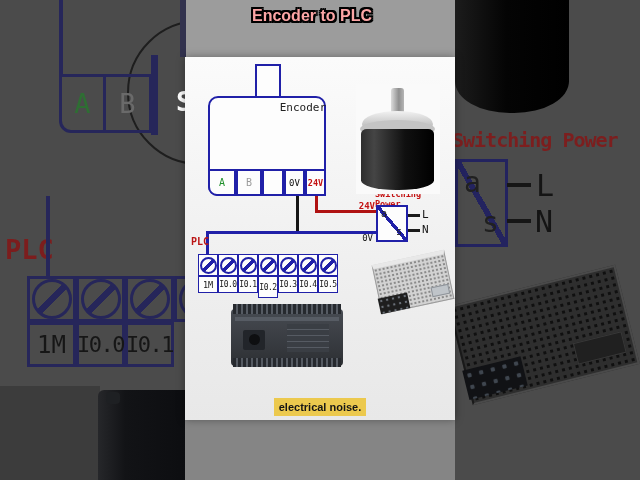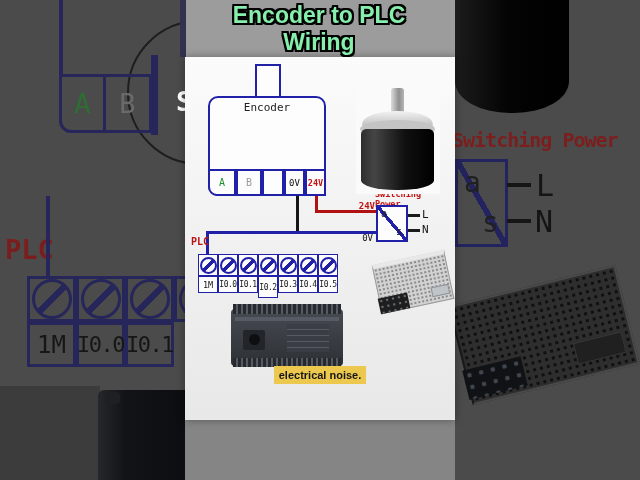--- a/index.html
+++ b/index.html
@@ -94,21 +94,21 @@
         <div class="abs" style="left:110px;top:64px;width:50px;height:22px;background:#202020;border:1px solid #383838;"></div>
       </div>
     </div>
   </div>
 
   <div class="abs" style="left:185px;top:57px;width:270px;height:363px;z-index:10;
               background:linear-gradient(180deg,#fbfbfb,#efefef 60%,#e8e8e8);box-shadow:0 0 8px rgba(0,0,0,0.35);">
 
     <div class="abs" style="left:70px;top:7px;width:26px;height:34px;border:2px solid #2020a8;background:#fdfdfd;"></div>
     <div class="abs" style="left:23px;top:39px;width:118px;height:100px;border:2px solid #2020a8;border-radius:10px;background:#fdfdfd;"></div>
-    <div class="abs" style="left:23px;top:44px;width:118px;height:14px;font-size:11px;color:#222;text-align:center;">Encoder</div>
+    <div class="abs" style="left:23px;top:44px;width:118px;height:14px;font-size:11px;color:#222;text-align:right;">Encoder</div>
 
     <div class="abs cell" style="left:23px;top:112px;width:28px;height:27px;border:2px solid #2020a8;border-bottom-left-radius:9px;
                 background:#fdfdfd;font-size:10px;color:#1f8f2a;">A</div>
     <div class="abs cell" style="left:51px;top:112px;width:26px;height:27px;border:2px solid #2020a8;
                 background:#fdfdfd;font-size:10px;color:#9b9b9b;">B</div>
     <div class="abs" style="left:77px;top:112px;width:22px;height:27px;border:2px solid #2020a8;background:#fdfdfd;"></div>
     <div class="abs cell" style="left:99px;top:112px;width:21px;height:27px;border:2px solid #2020a8;
                 background:#fdfdfd;font-size:9px;color:#111;">0V</div>
     <div class="abs cell" style="left:120px;top:112px;width:21px;height:27px;border:2px solid #2020a8;
                 background:#fdfdfd;font-size:8.5px;font-weight:bold;color:#c41212;">24V</div>
@@ -190,23 +190,22 @@
       <div class="abs teeth" style="left:8px;top:4px;width:108px;height:10px;"></div>
       <div class="abs teeth" style="left:8px;top:58px;width:108px;height:9px;"></div>
       <div class="abs" style="left:18px;top:30px;width:22px;height:20px;background:#22252a;border-radius:2px;"></div>
       <div class="abs" style="left:24px;top:34px;width:11px;height:11px;background:#0e0f11;border-radius:50%;"></div>
       <div class="abs" style="left:62px;top:24px;width:42px;height:28px;
                   background:repeating-linear-gradient(180deg,#3a3e44 0 5px,#565b63 5px 6px);"></div>
       <div class="abs" style="left:10px;top:17px;width:104px;height:4px;background:#575c64;"></div>
     </div>
   </div>
 
-  <div class="abs sans outline" style="left:139px;top:2px;width:360px;height:56px;text-align:center;z-index:20;
-              font-size:23px;font-weight:800;color:#86efac;line-height:27px;">
+  <div class="abs sans outline" style="left:132px;top:2px;width:360px;height:56px;text-align:center;z-index:20;
+              font-size:16px;font-weight:800;color:#fca5a5;line-height:27px;">
     <div>Encoder to PLC</div>
-    <div>Wiring</div>
   </div>
 
   <div class="abs sans" style="left:185px;top:367px;width:270px;text-align:center;z-index:20;line-height:16px;">
-    <div style="margin-top:-1px;"><span style="display:inline-block;background:#ecc94e;color:#151515;font-weight:bold;font-size:11px;padding:1px 5px;">electrical noise.</span></div>
+    <div style="margin-top:-1px;"><span style="display:inline-block;background:#ecc94e;color:#151515;font-weight:bold;font-size:11px;padding:1px 5px;margin-top:32px;">electrical noise.</span></div>
   </div>
 
 </div>
 
 </body></html>

